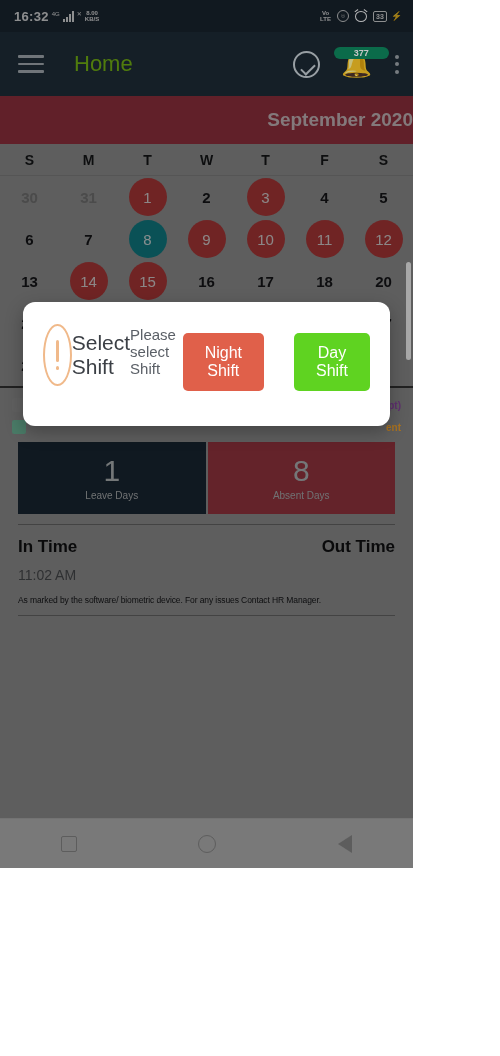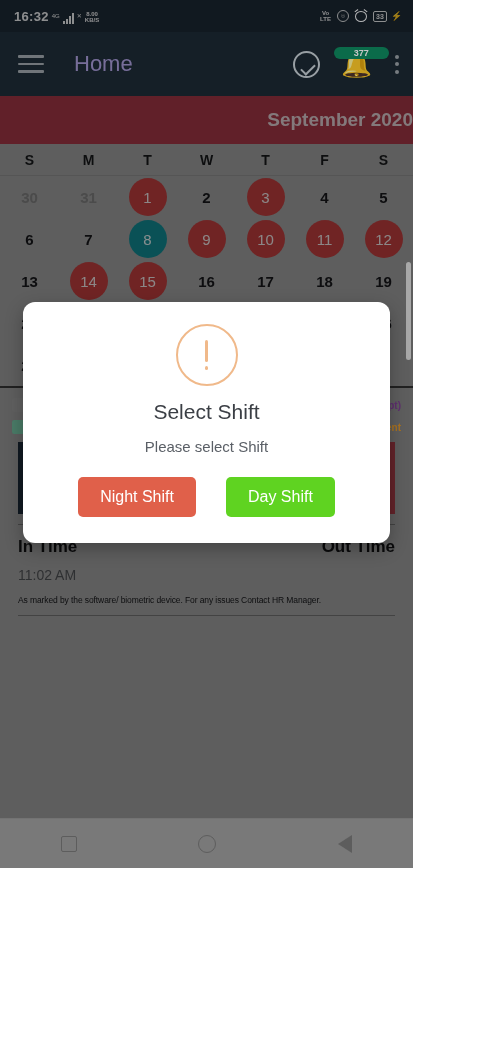--- a/index.html
+++ b/index.html
@@ -17,21 +17,21 @@
   }
 
   
   .statusbar {
     height: 32px; background: #1e2a35;
     display: flex; align-items: center;
     padding: 0 10px 0 14px;
     color: #e8eaec;
   }
   .sb-time { font-size: 13px; font-weight: bold; letter-spacing: .3px; }
-  .sb-left { display: flex; align-items: flex-end; gap: 3px; }
+  .sb-left { display: flex; align-items: center; gap: 3px; }
   .sb-right { margin-left: auto; display: flex; align-items: center; gap: 6px; }
   .bars { display: flex; align-items: flex-end; gap: 1px; height: 11px; }
   .bars i { display: block; width: 2px; background: #e8eaec; }
   .bars i:nth-child(1) { height: 3px; }
   .bars i:nth-child(2) { height: 5px; }
   .bars i:nth-child(3) { height: 8px; }
   .bars i:nth-child(4) { height: 11px; }
   .bars.dim i { background: #8d969d; }
   .tiny-sup { font-size: 6px; line-height: 6px; margin-bottom: 5px; }
   .kbs { font-size: 6px; line-height: 6.5px; text-align: center; font-weight: bold; }
@@ -63,21 +63,21 @@
   .appbar {
     height: 64px; background: #243441;
     display: flex; align-items: center; padding: 0 14px 0 18px;
   }
   .hamburger { width: 26px; cursor: pointer; }
   .hamburger span {
     display: block; height: 2.5px; background: #b9c2c9;
     margin: 5px 0; border-radius: 1px;
   }
   .app-title {
-    color: #c4b5fd; font-size: 22px; margin-left: 30px; font-weight: normal;
+    color: #84cc16; font-size: 22px; margin-left: 30px; font-weight: normal;
   }
   .appbar-actions { margin-left: auto; display: flex; align-items: center; gap: 22px; }
   .check-ic {
     width: 27px; height: 27px; border: 2px solid #c3ccd2; border-radius: 50%;
     position: relative;
   }
   .check-ic::after {
     content: ""; position: absolute; left: 6px; top: 11px;
     width: 12px; height: 6px; border-left: 2px solid #c3ccd2;
     border-bottom: 2px solid #c3ccd2; transform: rotate(-45deg);
@@ -176,21 +176,21 @@
 
   
   .dim {
     position: absolute; left: 0; top: 0; width: 413px; height: 868px;
     background: rgba(0,0,0,0.22); pointer-events: none;
   }
   .dialog {
     position: absolute; left: 23px; top: 302px; width: 367px;
     background: #fff; border-radius: 12px; padding: 22px 20px 26px 20px;
     box-shadow: 0 6px 18px rgba(0,0,0,.28);
-    display: flex; flex-direction: column; align-items: center;
+    display: flex; flex-direction: row; align-items: center;
   }
   .warn-ic {
     width: 62px; height: 62px; border: 2.5px solid #f0b98a;
     border-radius: 50%; display: flex; align-items: center;
     justify-content: center; margin-bottom: 14px;
   }
   .warn-bang { display: flex; flex-direction: column; align-items: center; gap: 4px; }
   .warn-bang .bar { width: 3px; height: 22px; background: #f0b98a; border-radius: 2px; }
   .warn-bang .dot { width: 3.5px; height: 3.5px; background: #f0b98a; border-radius: 50%; }
   .dlg-title { font-size: 21px; color: #3b3f45; margin-bottom: 14px; }
@@ -337,23 +337,20 @@
       <div class="cell">
         <div class="daynum">16</div>
       </div>
       <div class="cell">
         <div class="daynum">17</div>
       </div>
       <div class="cell">
         <div class="daynum">18</div>
       </div>
       <div class="cell">
-        <div class="daynum">19</div>
-      </div>
-      <div class="cell">
         <div class="daynum">20</div>
       </div>
       <div class="cell">
         <div class="daynum">21</div>
       </div>
       <div class="cell">
         <div class="daynum">22</div>
       </div>
       <div class="cell">
         <div class="daynum">23</div>

